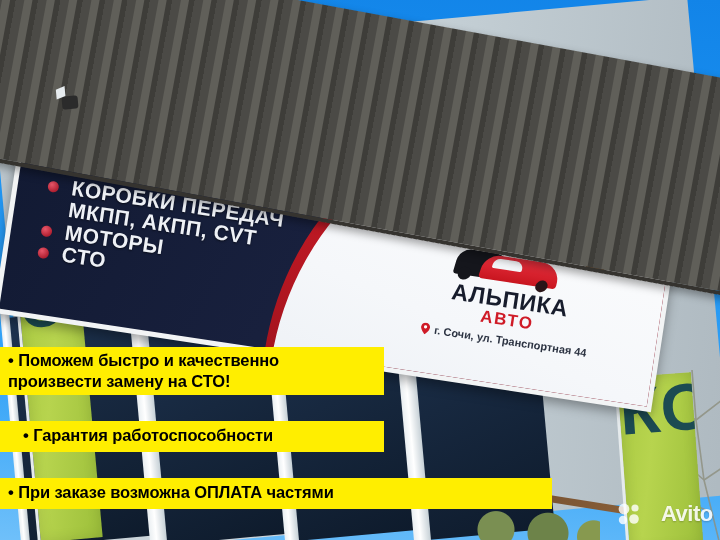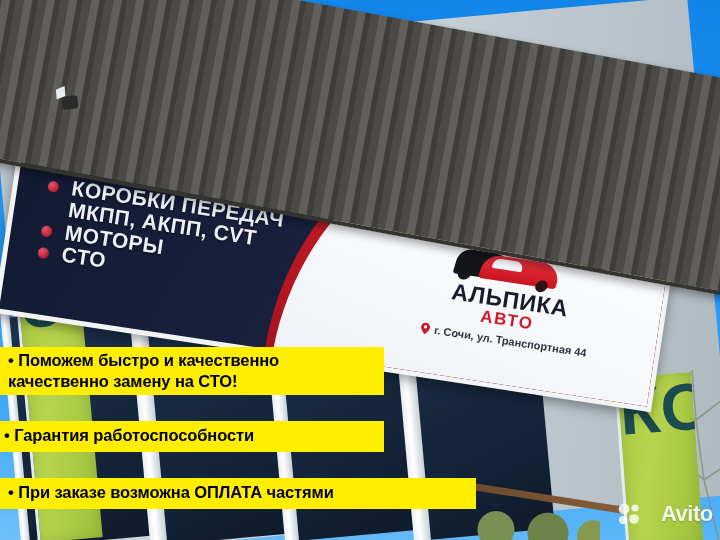--- a/index.html
+++ b/index.html
@@ -320,27 +320,27 @@
     left: 0; top: 347px;
     width: 384px; height: 48px;
     padding: 3px 6px 0 8px;
     font-size: 16.5px;
     line-height: 1.30;
     letter-spacing: -0.1px;
   }
   .y2 {
     left: 0; top: 421px;
     width: 384px; height: 31px;
-    padding: 5px 6px 0 4px;
+    padding: 5px 6px 0 23px;
     font-size: 16.5px;
     letter-spacing: -0.1px;
   }
   .y3 {
     left: 0; top: 478px;
-    width: 476px; height: 31px;
+    width: 552px; height: 31px;
     padding: 5px 6px 0 8px;
     font-size: 16.5px;
     letter-spacing: -0.1px;
   }
   .y-row { white-space: nowrap; }
 
   
   .branches {
     position: absolute;
     right: -10px; top: 360px;
@@ -471,21 +471,21 @@
   <div class="beam-back"></div>
   <div class="beam b1"></div>
   <div class="beam b2"></div>
   <div class="beam b3"></div>
   <div class="beam b4"></div>
   <div class="roof"></div>
   <div class="lamp"></div>
 
   <div class="yellow y1">
     <div class="y-row">• Поможем быстро и качественно</div>
-    <div class="y-row">качественно замену на СТО!</div>
+    <div class="y-row">произвести замену на СТО!</div>
   </div>
   <div class="yellow y2">
     <div class="y-row">•  Гарантия работоспособности</div>
   </div>
   <div class="yellow y3">
     <div class="y-row">•  При заказе возможна ОПЛАТА частями</div>
   </div>
 
   <div class="avito">
     <svg class="avito-dots" viewBox="0 0 22 22">

